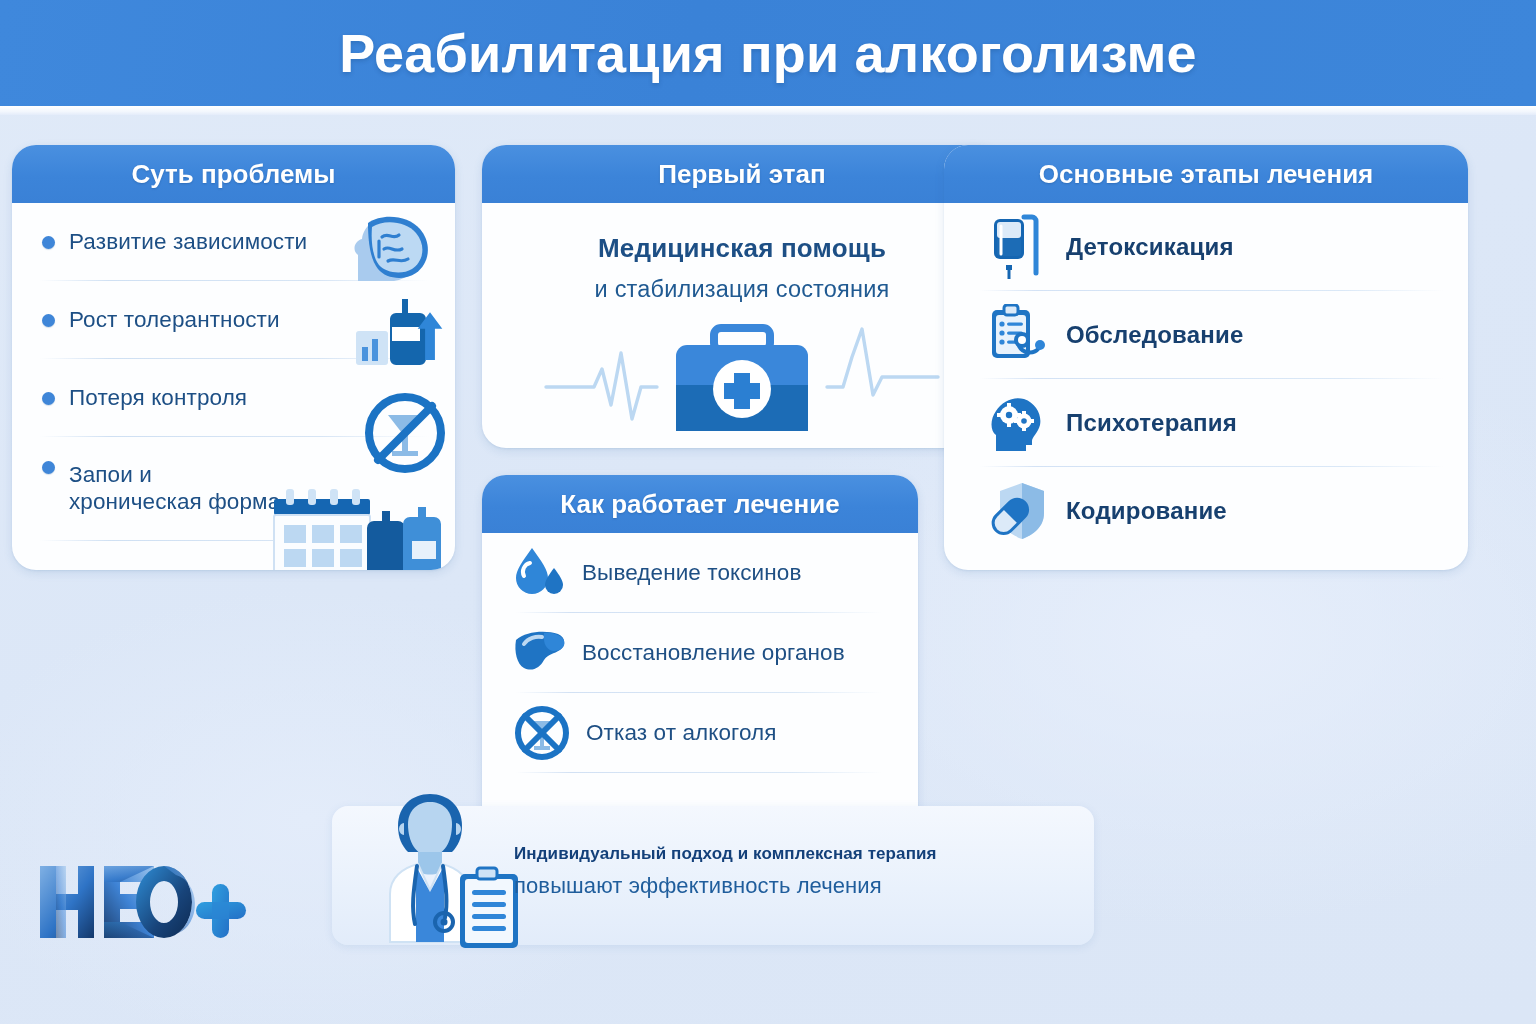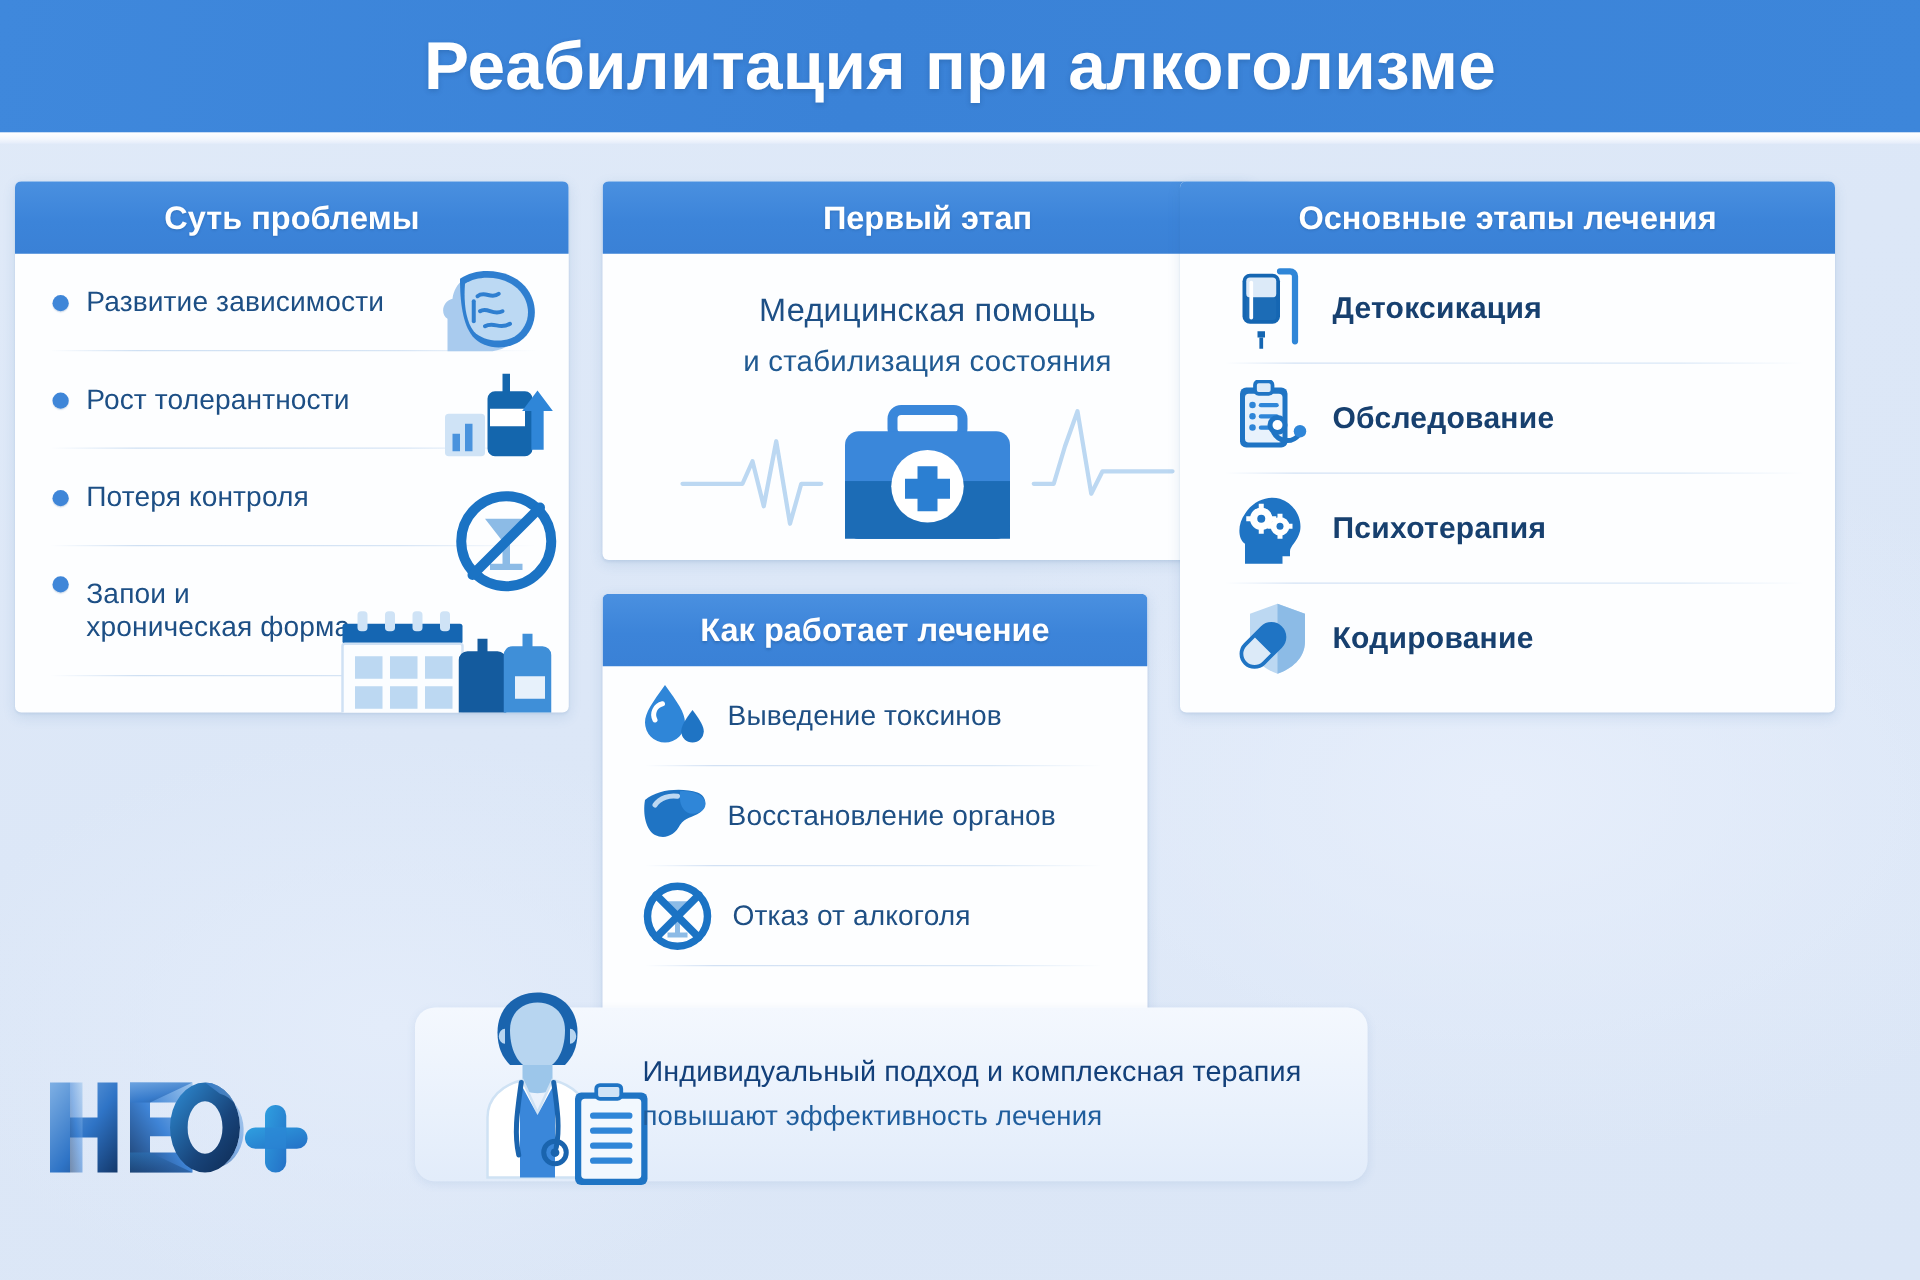--- a/index.html
+++ b/index.html
@@ -35,21 +35,21 @@
   }
   .banner-edge {
     position: absolute; left: 0; top: 106px; width: 1536px; height: 9px;
     background: linear-gradient(180deg, #ffffff 0%, #f3f7fd 60%, #e4ecfa 100%);
   }
 
   
   .card {
     position: absolute;
     background: #fdfeff;
-    border-radius: 5px;
+    border-radius: 24px;
     box-shadow: 0 3px 10px rgba(60,110,170,.14), 0 1px 2px rgba(60,110,170,.10);
     overflow: hidden;
   }
   .card-head {
     height: 58px;
     background: linear-gradient(180deg, #4a90e0 0%, #3c84d9 55%, #3a81d6 100%);
     display: flex; align-items: center; justify-content: center;
   }
   .card-head span {
     color: #fff; font-size: 26px; font-weight: bold;
@@ -84,21 +84,21 @@
   .row-tall { height: 104px; align-items: center; }
   .row-tall .bullet-text { max-width: 240px; }
 
   .icon-slot { position: absolute; pointer-events: none; }
 
   
   #card-first { left: 482px; top: 145px; width: 520px; height: 303px; }
   .first-text {
     text-align: center; padding-top: 30px;
   }
-  .first-l1 { color: #1d4f85; font-size: 26px; font-weight: normal; letter-spacing: .2px; }
+  .first-l1 { color: #1d4f85; font-size: 26px; font-weight: bold; letter-spacing: .2px; }
   .first-l2 { color: #205a92; font-size: 23.5px; margin-top: 12px; letter-spacing: .2px; }
   .kit-wrap { position: relative; height: 120px; margin-top: 16px; }
 
   
   #card-how { left: 482px; top: 475px; width: 436px; height: 380px; }
   .how-row {
     position: relative; display: flex; align-items: center;
     height: 78px; padding-left: 32px;
   }
   .how-row .label { color: #1e4f84; font-size: 22.5px; margin-left: 16px; letter-spacing: .1px; }
@@ -122,21 +122,21 @@
   }
 
   
   #footer-banner {
     position: absolute; left: 332px; top: 806px; width: 762px; height: 139px;
     background: linear-gradient(180deg, #f4f8fe 0%, #e9f1fc 60%, #e2ecfa 100%);
     border-radius: 16px;
     box-shadow: 0 2px 8px rgba(70,120,180,.12);
   }
   .footer-text { position: absolute; left: 182px; top: 38px; }
-  .footer-l1 { color: #13407a; font-size: 23px; font-weight: normal; letter-spacing: .1px; }
+  .footer-l1 { color: #13407a; font-size: 17px; font-weight: bold; letter-spacing: .1px; }
   .footer-l2 { color: #1f5d9c; font-size: 22px; margin-top: 9px; letter-spacing: .1px; }
   .doctor-slot { position: absolute; left: 28px; top: -16px; }
 
   
   #logo { position: absolute; left: 36px; top: 862px; }
 
   .ttl { display: block; }
 </style>
 </head>
 <body>

